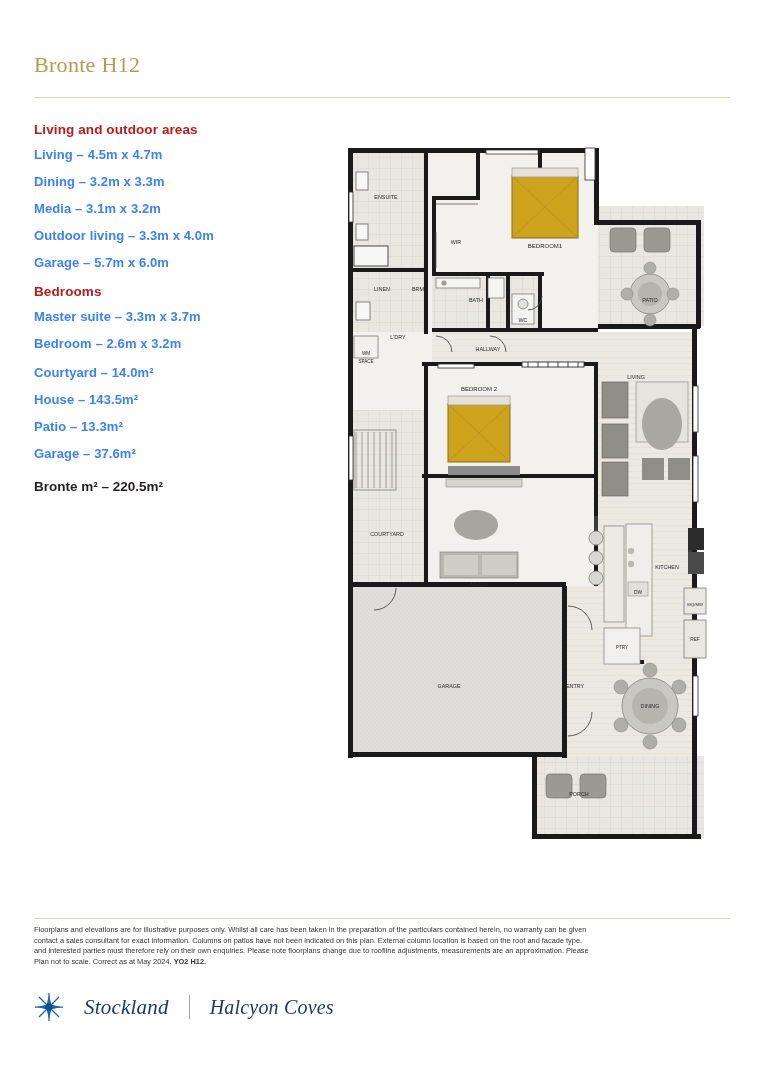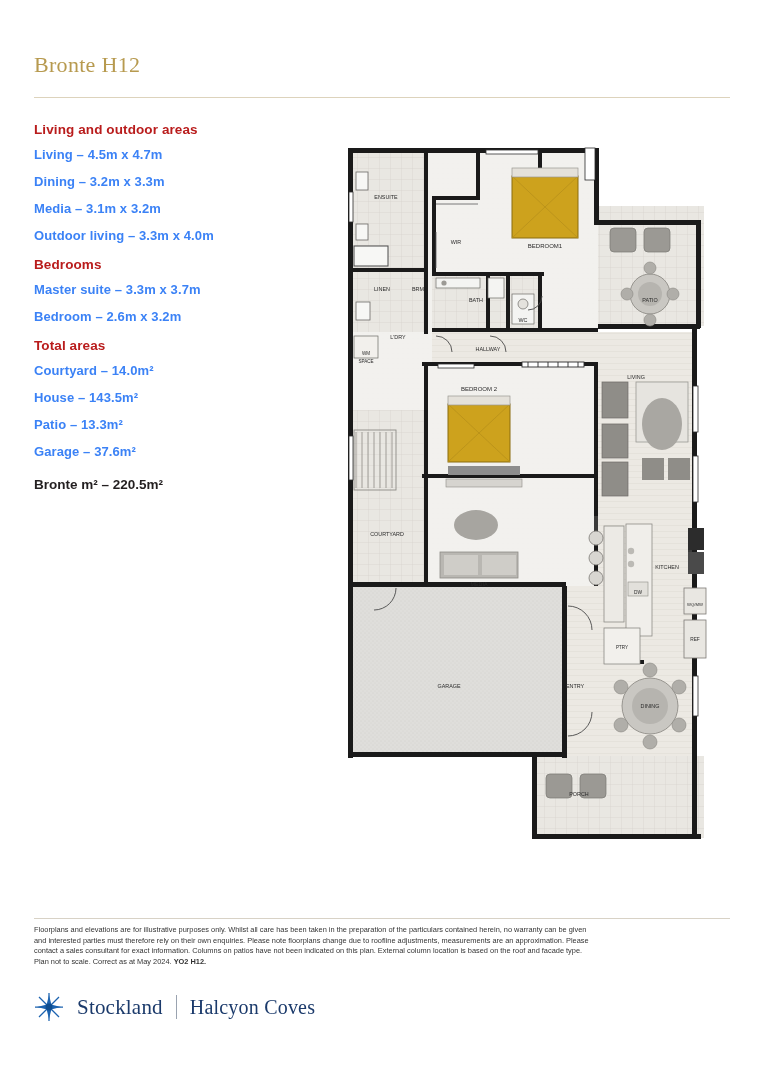--- a/index.html
+++ b/index.html
@@ -95,21 +95,22 @@
     line-height: 1.45;
     color: #333;
   }
   .disclaimer b { font-weight: bold; }
   .brand {
     position: absolute;
     left: 34px;
     top: 992px;
     display: flex;
     align-items: center;
-    gap: 13px;
+    gap: 20px;
+    font-style: italic;
   }
   .brand-mark { width: 30px; height: 30px; }
   .brand-name {
     font-family: "Liberation Serif", serif;
     font-size: 21px;
     color: #1b3a6b;
     letter-spacing: 0.2px;
   }
   .brand-div {
     width: 1px; height: 24px; background: #9aa3b0;
@@ -130,30 +131,30 @@
   <div class="title-rule"></div>
 
   <div class="specs">
 
     <div class="spec-group">
       <div class="spec-head">Living and outdoor areas</div>
       <div class="spec-item">Living – 4.5m x 4.7m</div>
       <div class="spec-item">Dining – 3.2m x 3.3m</div>
       <div class="spec-item">Media – 3.1m x 3.2m</div>
       <div class="spec-item">Outdoor living – 3.3m x 4.0m</div>
+      <div class="spec-item">Garage – 5.7m x 6.0m</div>
     </div>
 
     <div class="spec-group">
       <div class="spec-head">Bedrooms</div>
       <div class="spec-item">Master suite – 3.3m x 3.7m</div>
       <div class="spec-item">Bedroom – 2.6m x 3.2m</div>
     </div>
 
     <div class="spec-group">
-      <div class="spec-head">Total areas</div>
       <div class="spec-item">Courtyard – 14.0m²</div>
       <div class="spec-item">House – 143.5m²</div>
       <div class="spec-item">Patio – 13.3m²</div>
       <div class="spec-item">Garage – 37.6m²</div>
     </div>
 
     <div class="spec-total">Bronte m² – 220.5m²</div>
   </div>
 
   <div class="plan">
@@ -391,22 +392,22 @@
         <text x="239" y="552">ENTRY</text>
         <text x="314" y="572">DINING</text>
         <text x="243" y="660">PORCH</text>
       </g>
     </svg>
   </div>
 
   <div class="footer-rule"></div>
   <div class="disclaimer">
     <div>Floorplans and elevations are for illustrative purposes only. Whilst all care has been taken in the preparation of the particulars contained herein, no warranty can be given</div>
+    <div>contact a sales consultant for exact information. Columns on patios have not been indicated on this plan. External column location is based on the roof and facade type.</div>
     <div>and interested parties must therefore rely on their own enquiries. Please note floorplans change due to roofline adjustments, measurements are an approximation. Please</div>
-    <div>contact a sales consultant for exact information. Columns on patios have not been indicated on this plan. External column location is based on the roof and facade type.</div>
     <div>
       <span>Plan not to scale. Correct as at May 2024.</span>
       <b>YO2 H12.</b>
     </div>
   </div>
 
   <div class="brand">
     <span class="brand-mark">
       <svg width="30" height="30" viewBox="0 0 30 30">
         <g stroke="#1c63b0" stroke-width="1.25" fill="none">

